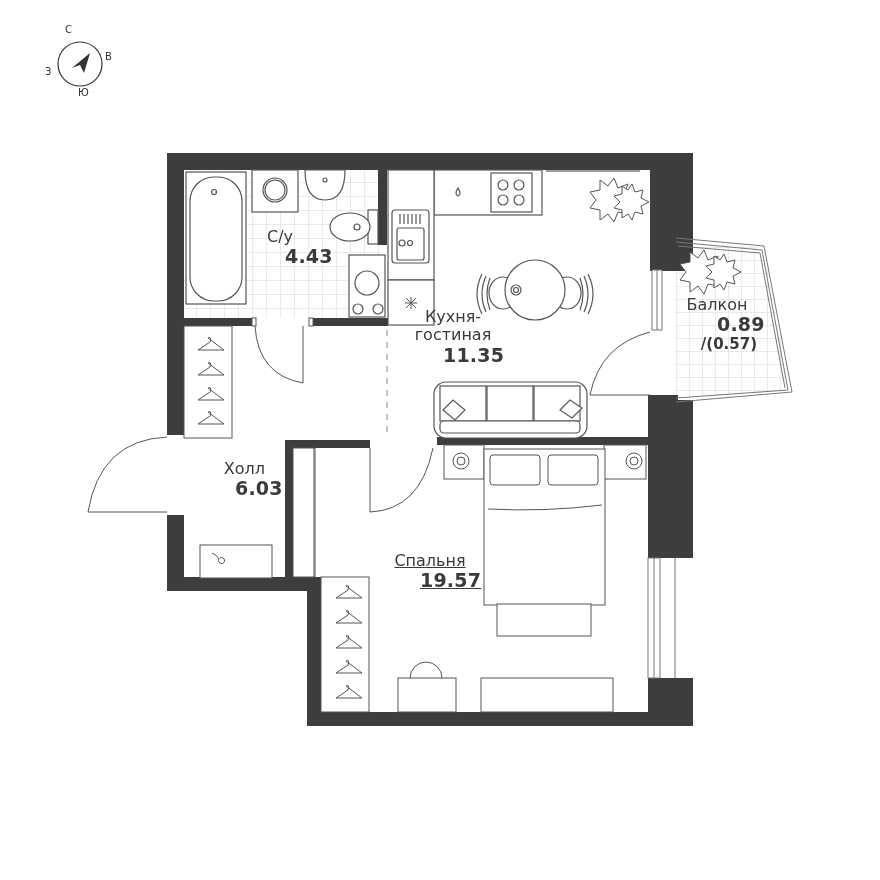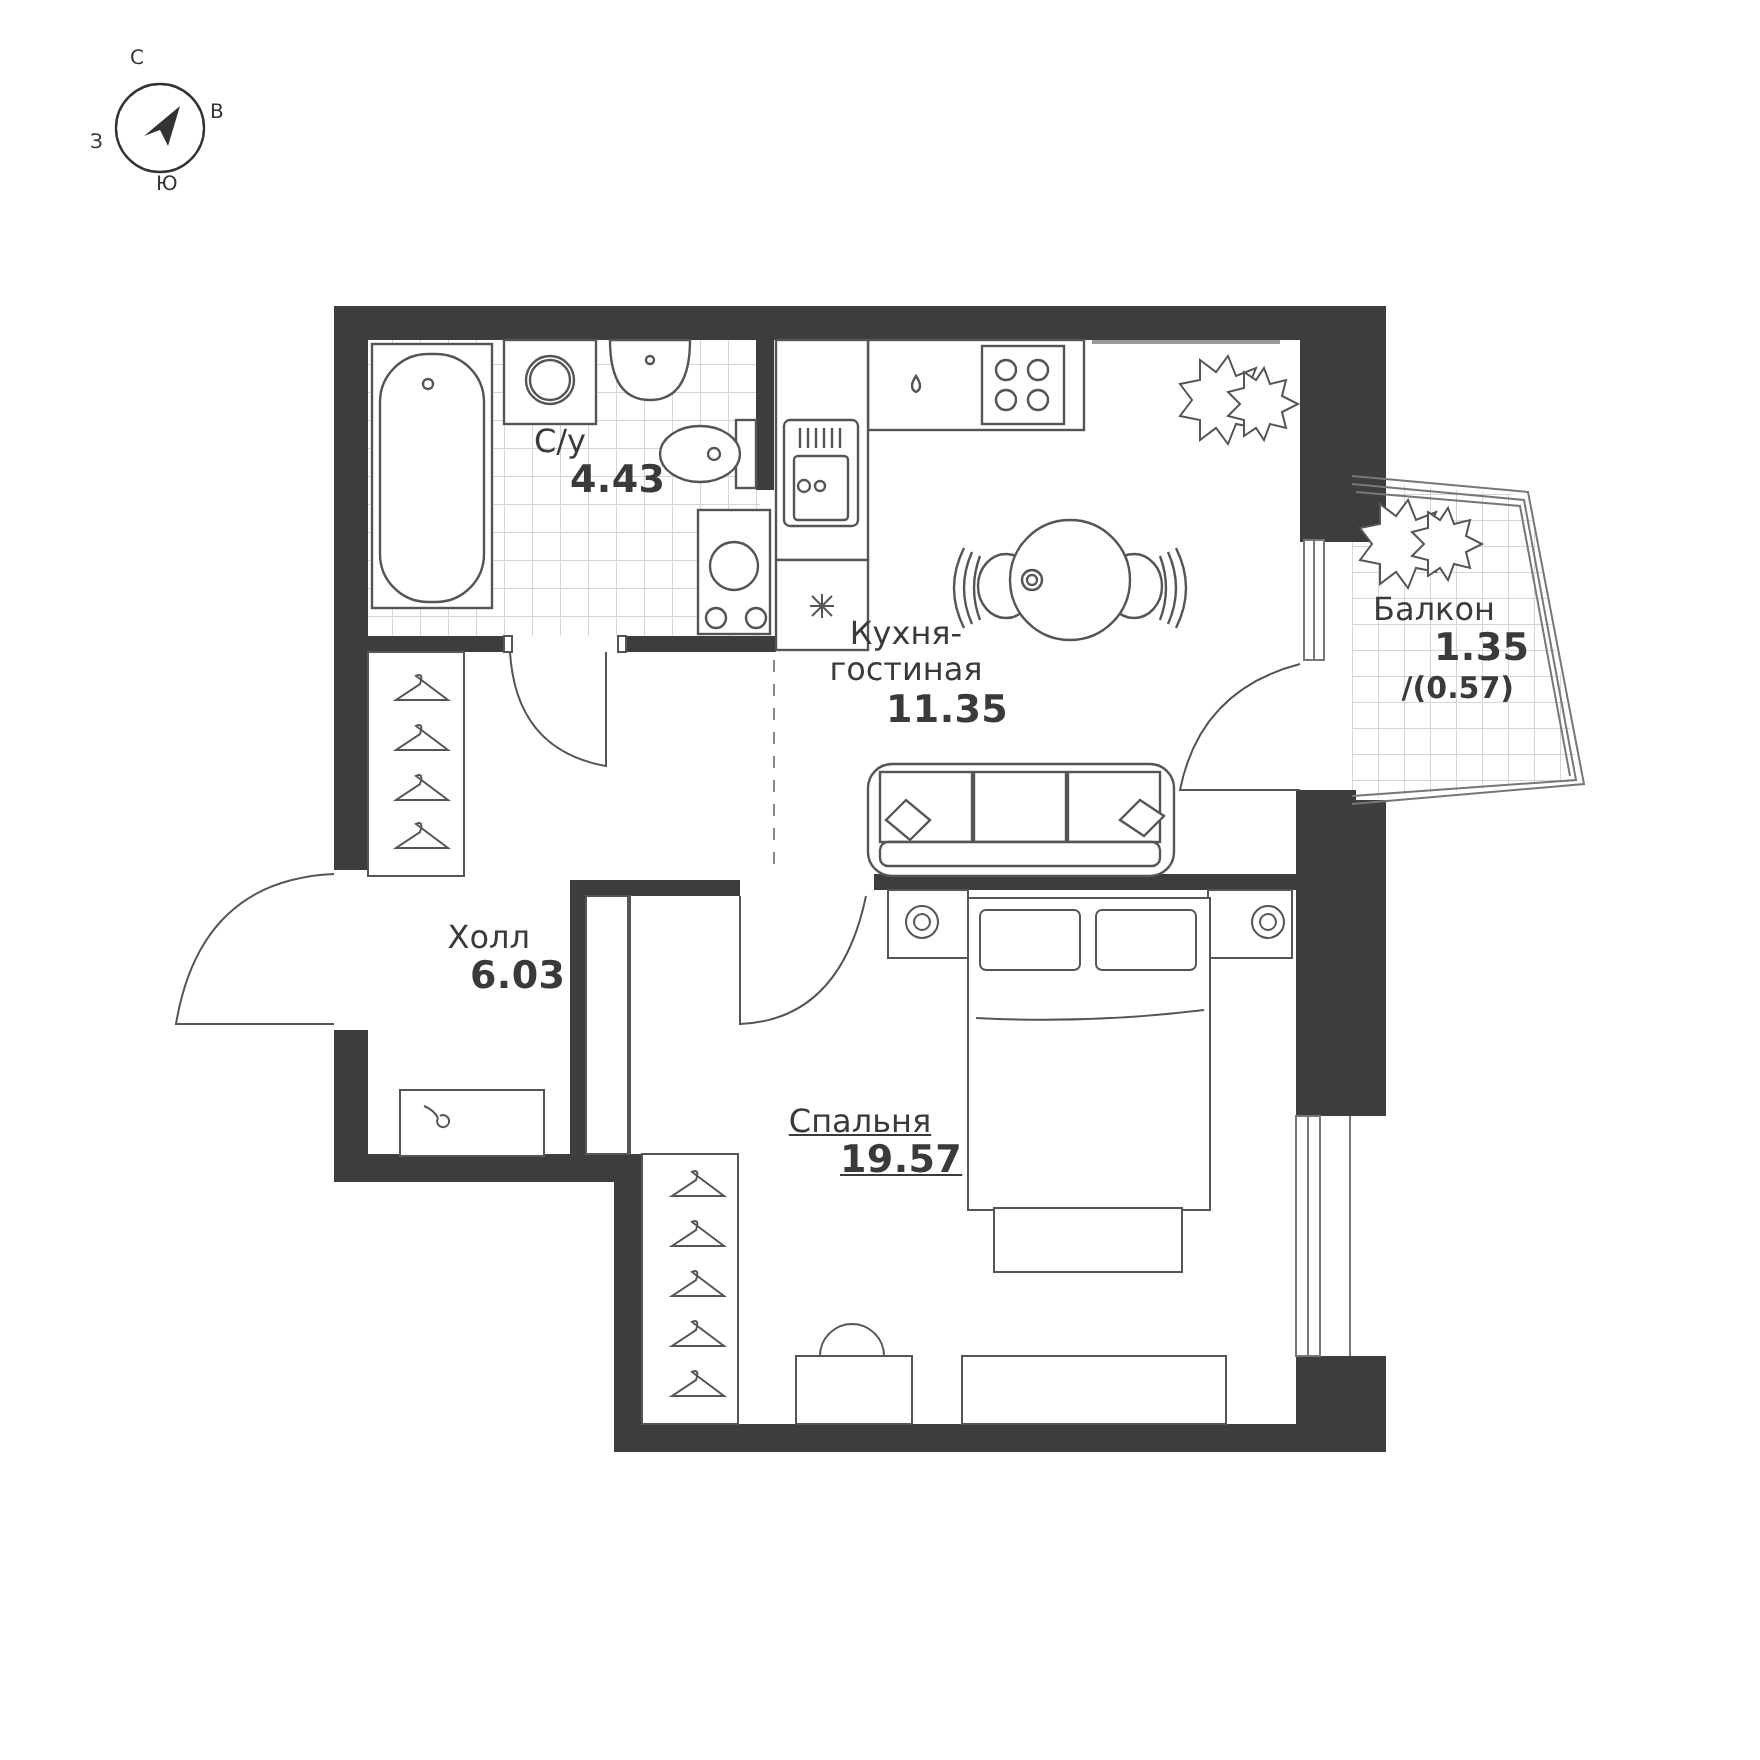--- a/index.html
+++ b/index.html
@@ -228,34 +228,34 @@
     <path d="M90 53 L72 68 L80 65 L84 73 Z" fill="#333"></path>
   </g>
 </svg>
 </div>
 
 <span class="compass-letter" style="left:65px;top:24px;">С</span>
 <span class="compass-letter" style="left:105px;top:51px;">В</span>
 <span class="compass-letter" style="left:78px;top:87px;">Ю</span>
 <span class="compass-letter" style="left:45px;top:66px;">З</span>
 
-<div class="label" style="left:245px;top:212px;width:70px;">
+<div class="label" style="left:245px;top:228px;width:70px;">
   <span class="room-name">С/у</span>
   <span class="room-area">4.43</span>
 </div>
 
 <div class="label" style="left:403px;top:308px;width:100px;">
   <span class="room-name">Кухня-</span>
   <span class="room-name">гостиная</span>
   <span class="room-area">11.35</span>
 </div>
 
 <div class="label" style="left:677px;top:296px;width:80px;">
   <span class="room-name">Балкон</span>
-  <span class="room-area">1.35</span>
+  <span class="room-area">0.89</span>
   <span class="room-name" style="font-size:15px;font-weight:700;text-align:right;">/(0.57)</span>
 </div>
 
 <div class="label" style="left:195px;top:460px;width:70px;text-align:right;">
   <span class="room-name">Холл</span>
   <span class="room-area">6.03</span>
 </div>
 
 <div class="label" style="left:380px;top:552px;width:100px;text-decoration:underline;">
   <span class="room-name">Спальня</span>

